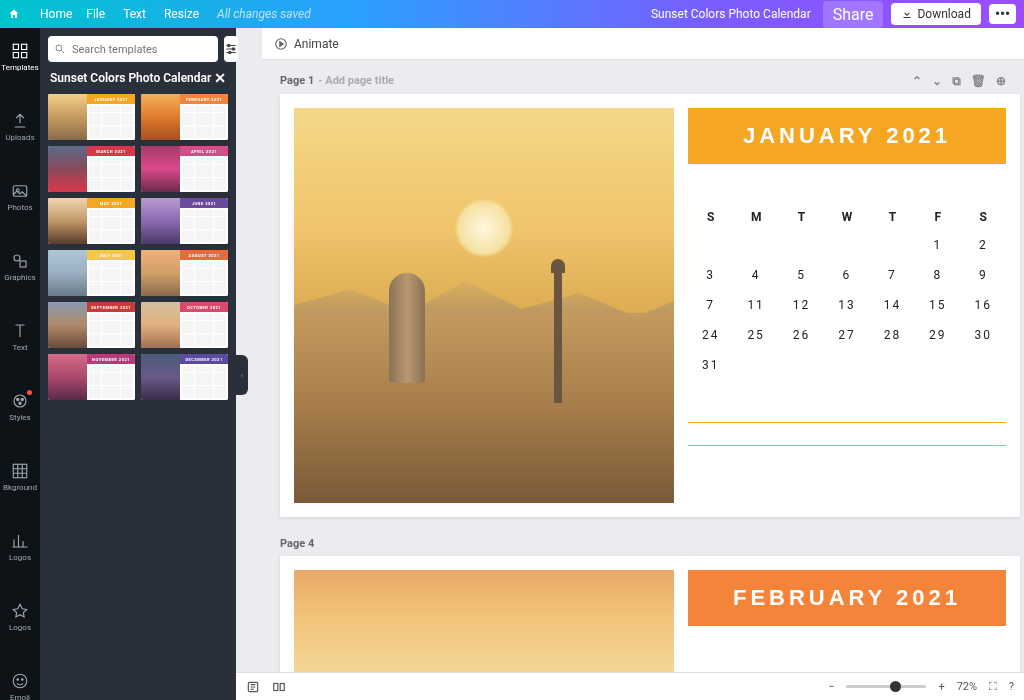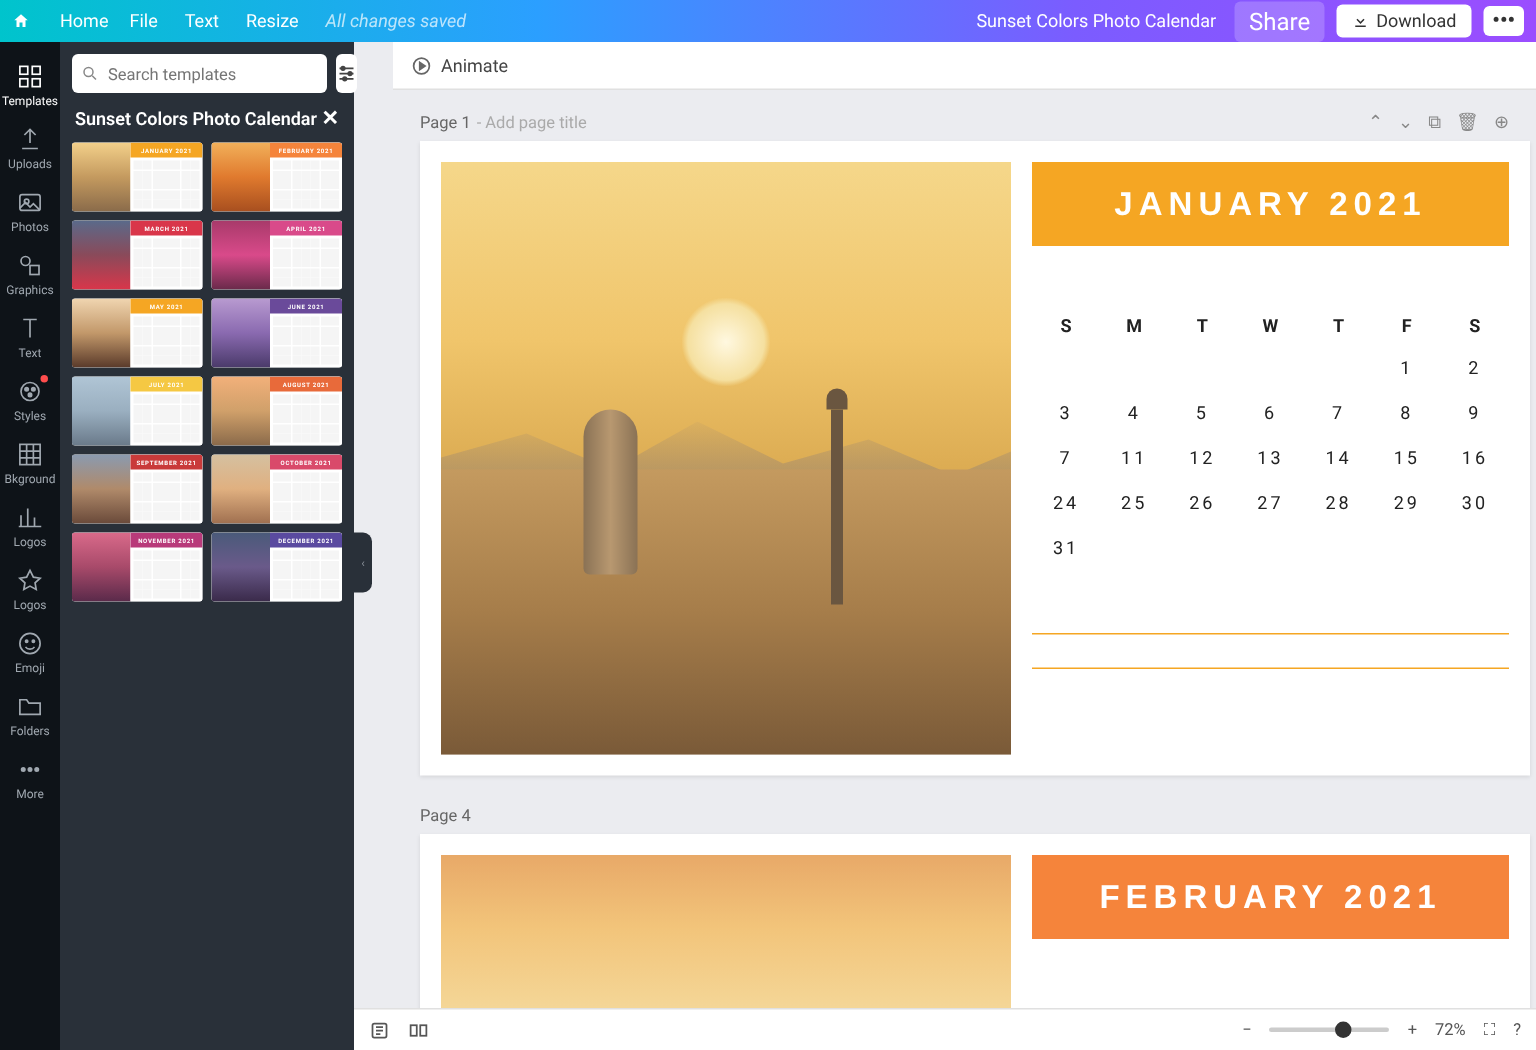--- a/index.html
+++ b/index.html
@@ -10,21 +10,21 @@
 .topbar .home { display:flex; align-items:center; gap:20px; margin-right:14px; cursor:pointer; }
 .topbar .menu-item { margin-right:18px; cursor:pointer; }
 .topbar .saved { opacity:0.7; font-style:italic; }
 .topbar .spacer { flex:1; }
 .topbar .docname { margin-right:12px; font-size:12px; }
 .topbar .share { background:rgba(255,255,255,0.2); padding:4px 10px; border-radius:4px; margin-right:8px; cursor:pointer; font-size:16px;}
 .topbar .download { background:#fff; color:#333; padding:4px 10px; border-radius:4px; display:flex; align-items:center; gap:4px; margin-right:8px; cursor:pointer; font-size:12px;}
 .topbar .more { background:#fff; color:#333; padding:2px 6px; border-radius:4px; cursor:pointer; font-weight:bold; font-size:14px;}
 
 
-.rail { position:absolute; top:28px; left:0; width:40px; height:672px; background:#0e1318; display:flex; flex-direction:column; align-items:center; padding-top:8px; }
+.rail { position:absolute; top:28px; left:0; width:40px; height:672px; background:#0e1318; display:flex; flex-direction:column; align-items:center; padding-top:8px;gap:28px; }
 .rail .rail-item { width:40px; display:flex; flex-direction:column; align-items:center; color:#a0a8b0; font-size:8px; padding:6px 0; cursor:pointer; position:relative;}
 .rail .rail-item.active { color:#fff; }
 .rail .rail-icon { width:18px; height:18px; margin-bottom:3px; }
 .rail .dot { position:absolute; top:4px; right:8px; width:5px; height:5px; background:#ff4d4d; border-radius:50%; }
 
 
 .panel { position:absolute; top:28px; left:40px; width:196px; height:672px; background:#293039; padding:8px; }
 .search-row { display:flex; gap:6px; margin-bottom:8px; }
 .search-box { flex:1; background:#fff; border-radius:4px; display:flex; align-items:center; padding:4px 6px; gap:6px; }
 .search-box input { border:none; outline:none; font-size:11px; flex:1; background:transparent;}
@@ -40,21 +40,21 @@
 .thumb .tgrid-mini div { background:#f5f5f5; }
 
 
 .collapse-tab { position:absolute; left:236px; top:355px; width:12px; height:40px; background:#293039; border-radius:0 6px 6px 0; display:flex; align-items:center; justify-content:center; cursor:pointer; color:#8a9099; font-size:8px;}
 
 
 .canvas-wrap { position:absolute; top:28px; left:236px; right:0; bottom:28px; background:#ebecf0; overflow:hidden;margin-left:26px; }
 .canvas-toolbar { height:32px; background:#fff; border-bottom:1px solid #e0e0e0; display:flex; align-items:center; padding:0 12px; gap:6px; font-size:12px; color:#444;}
 .canvas-toolbar .anim-icon { width:14px; height:14px; }
 .canvas-scroll { position:absolute; top:32px; left:0; right:0; bottom:0; overflow-y:auto; padding:14px 18px; }
-.page-label { font-size:11px; color:#666; margin-bottom:6px; display:flex; align-items:flex-end; }
+.page-label { font-size:11px; color:#666; margin-bottom:6px; display:flex; align-items:flex-start;font-weight:bold; }
 .page-label .light { color:#aaa; margin-left:4px;}
 .page-actions { float:right; display:flex; gap:10px; color:#888; }
 .page-actions span { cursor:pointer; font-size:12px;}
 .page { background:#fff; width:740px; box-shadow:0 1px 3px rgba(0,0,0,0.1); padding:14px; display:flex; gap:14px; margin-bottom:20px;}
 .page .photo { width:380px; height:395px; background:linear-gradient(180deg,#f5d78a 0%,#f0c56b 30%,#d9a84f 55%,#b88a5a 75%,#8a6b4a 100%); position:relative; overflow:hidden;}
 .page .photo .sun { position:absolute; top:90px; left:50%; transform:translateX(-50%); width:60px; height:60px; background:radial-gradient(circle,#fff8e0 0%,#f5e0a0 60%,transparent 70%); border-radius:50%;}
 .page .photo .mtn { position:absolute; bottom:150px; left:0; right:0; height:80px; background:linear-gradient(180deg,transparent 0%,#9a8672 100%); clip-path:polygon(0 100%,0 40%,15% 20%,30% 50%,45% 10%,60% 45%,75% 25%,90% 55%,100% 35%,100% 100%);}
 .page .photo .city { position:absolute; bottom:0; left:0; right:0; height:190px; background:linear-gradient(180deg,#c49a5f 0%,#a67d4a 50%,#7a5a38 100%);}
 .page .photo .tower { position:absolute; bottom:120px; left:95px; width:36px; height:110px; background:linear-gradient(90deg,#8a7255 0%,#b89870 50%,#8a7255 100%); border-radius:18px 18px 4px 4px;}
 .page .photo .column { position:absolute; bottom:100px; left:260px; width:8px; height:130px; background:#6a5640;}

